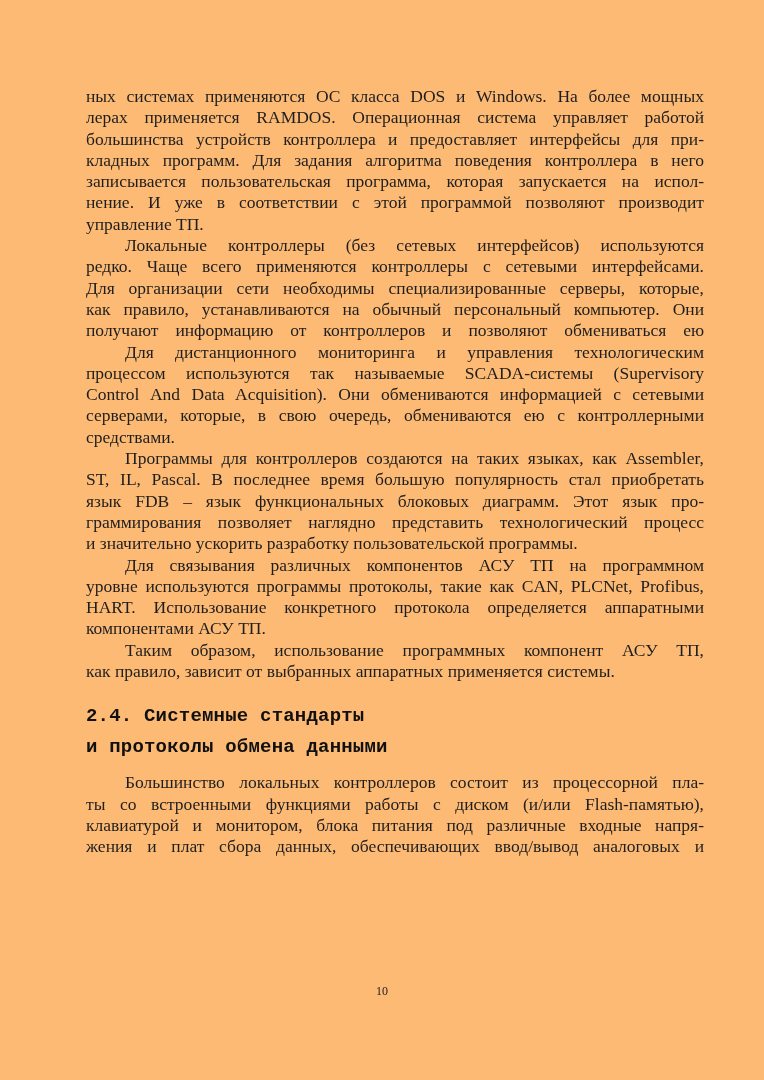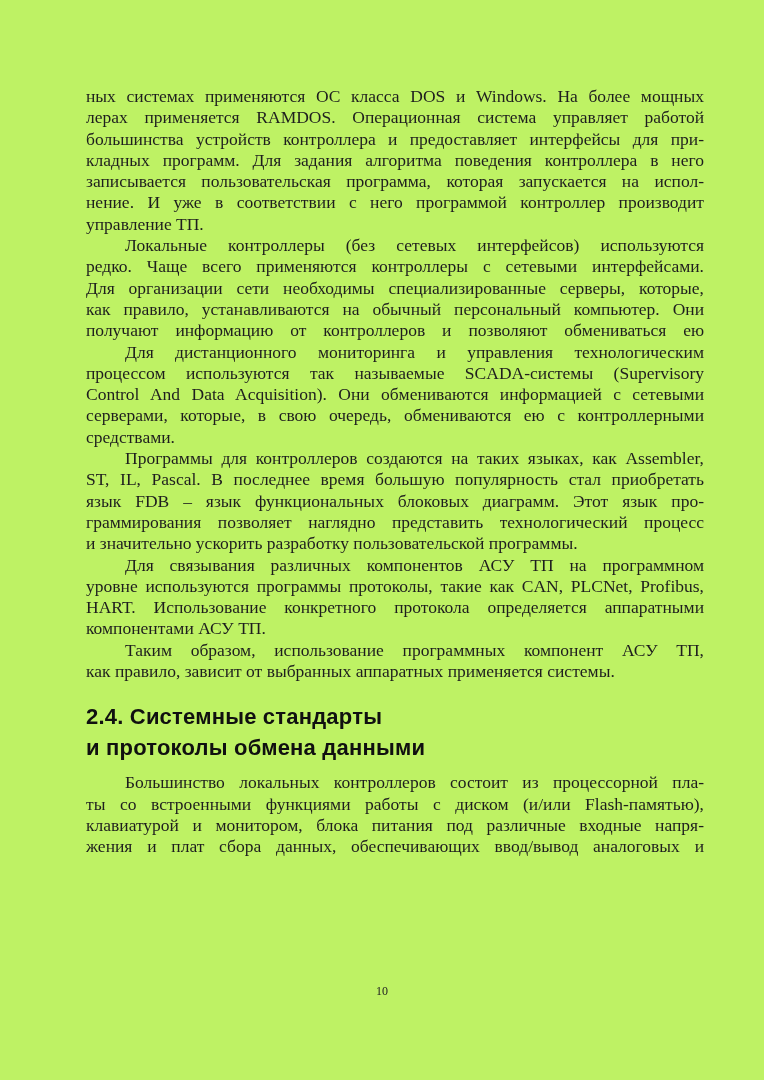--- a/index.html
+++ b/index.html
@@ -4,21 +4,21 @@
 <style>
   html, body {
     margin: 0;
     padding: 0;
     background: #ffffff;
   }
   .page {
     position: relative;
     width: 764px;
     height: 1080px;
-    background: #bef264;
+    background: #fdba74;
     overflow: hidden;
     font-family: "Liberation Serif", "DejaVu Serif", serif;
     color: #1e1e1e;
   }
   .content {
     position: absolute;
     left: 86px;
     top: 86px;
     width: 618px;
   }
@@ -33,23 +33,23 @@
     overflow: visible;
   }
   .line.last {
     text-align-last: left;
   }
   .line.indent {
     padding-left: 39px;
   }
   .h-sec {
     margin: 19px 0 0 0;
-    font-family: Liberation Sans, sans-serif;
+    font-family: Liberation Mono, monospace;
     font-weight: bold;
-    font-size: 22px;
+    font-size: 19px;
     line-height: 31px;
     color: #101010;
     letter-spacing: 0.2px;
   }
   .h-sub {
     margin: 10px 0 0 51px;
     font-family: "Liberation Sans", "DejaVu Sans", sans-serif;
     font-weight: bold;
     font-size: 17.5px;
     line-height: 27px;
@@ -75,21 +75,21 @@
 <div class="page">
   <main class="content">
 
     <section id="paras-before">
         <div class="para">
           <div class="line">ных системах применяются ОС класса DOS и Windows. На более мощных</div>
           <div class="line">лерах применяется RAMDOS. Операционная система управляет работой</div>
           <div class="line">большинства устройств контроллера и предоставляет интерфейсы для при-</div>
           <div class="line">кладных программ. Для задания алгоритма поведения контроллера в него</div>
           <div class="line">записывается пользовательская программа, которая запускается на испол-</div>
-          <div class="line">нение. И уже в соответствии с него программой контроллер производит</div>
+          <div class="line">нение. И уже в соответствии с этой программой позволяют производит</div>
           <div class="line last">управление ТП.</div>
         </div>
         <div class="para">
           <div class="line indent">Локальные контроллеры (без сетевых интерфейсов) используются</div>
           <div class="line">редко. Чаще всего применяются контроллеры с сетевыми интерфейсами.</div>
           <div class="line">Для организации сети необходимы специализированные серверы, которые,</div>
           <div class="line">как правило, устанавливаются на обычный персональный компьютер. Они</div>
           <div class="line">получают информацию от контроллеров и позволяют обмениваться ею</div>
         </div>
         <div class="para">

